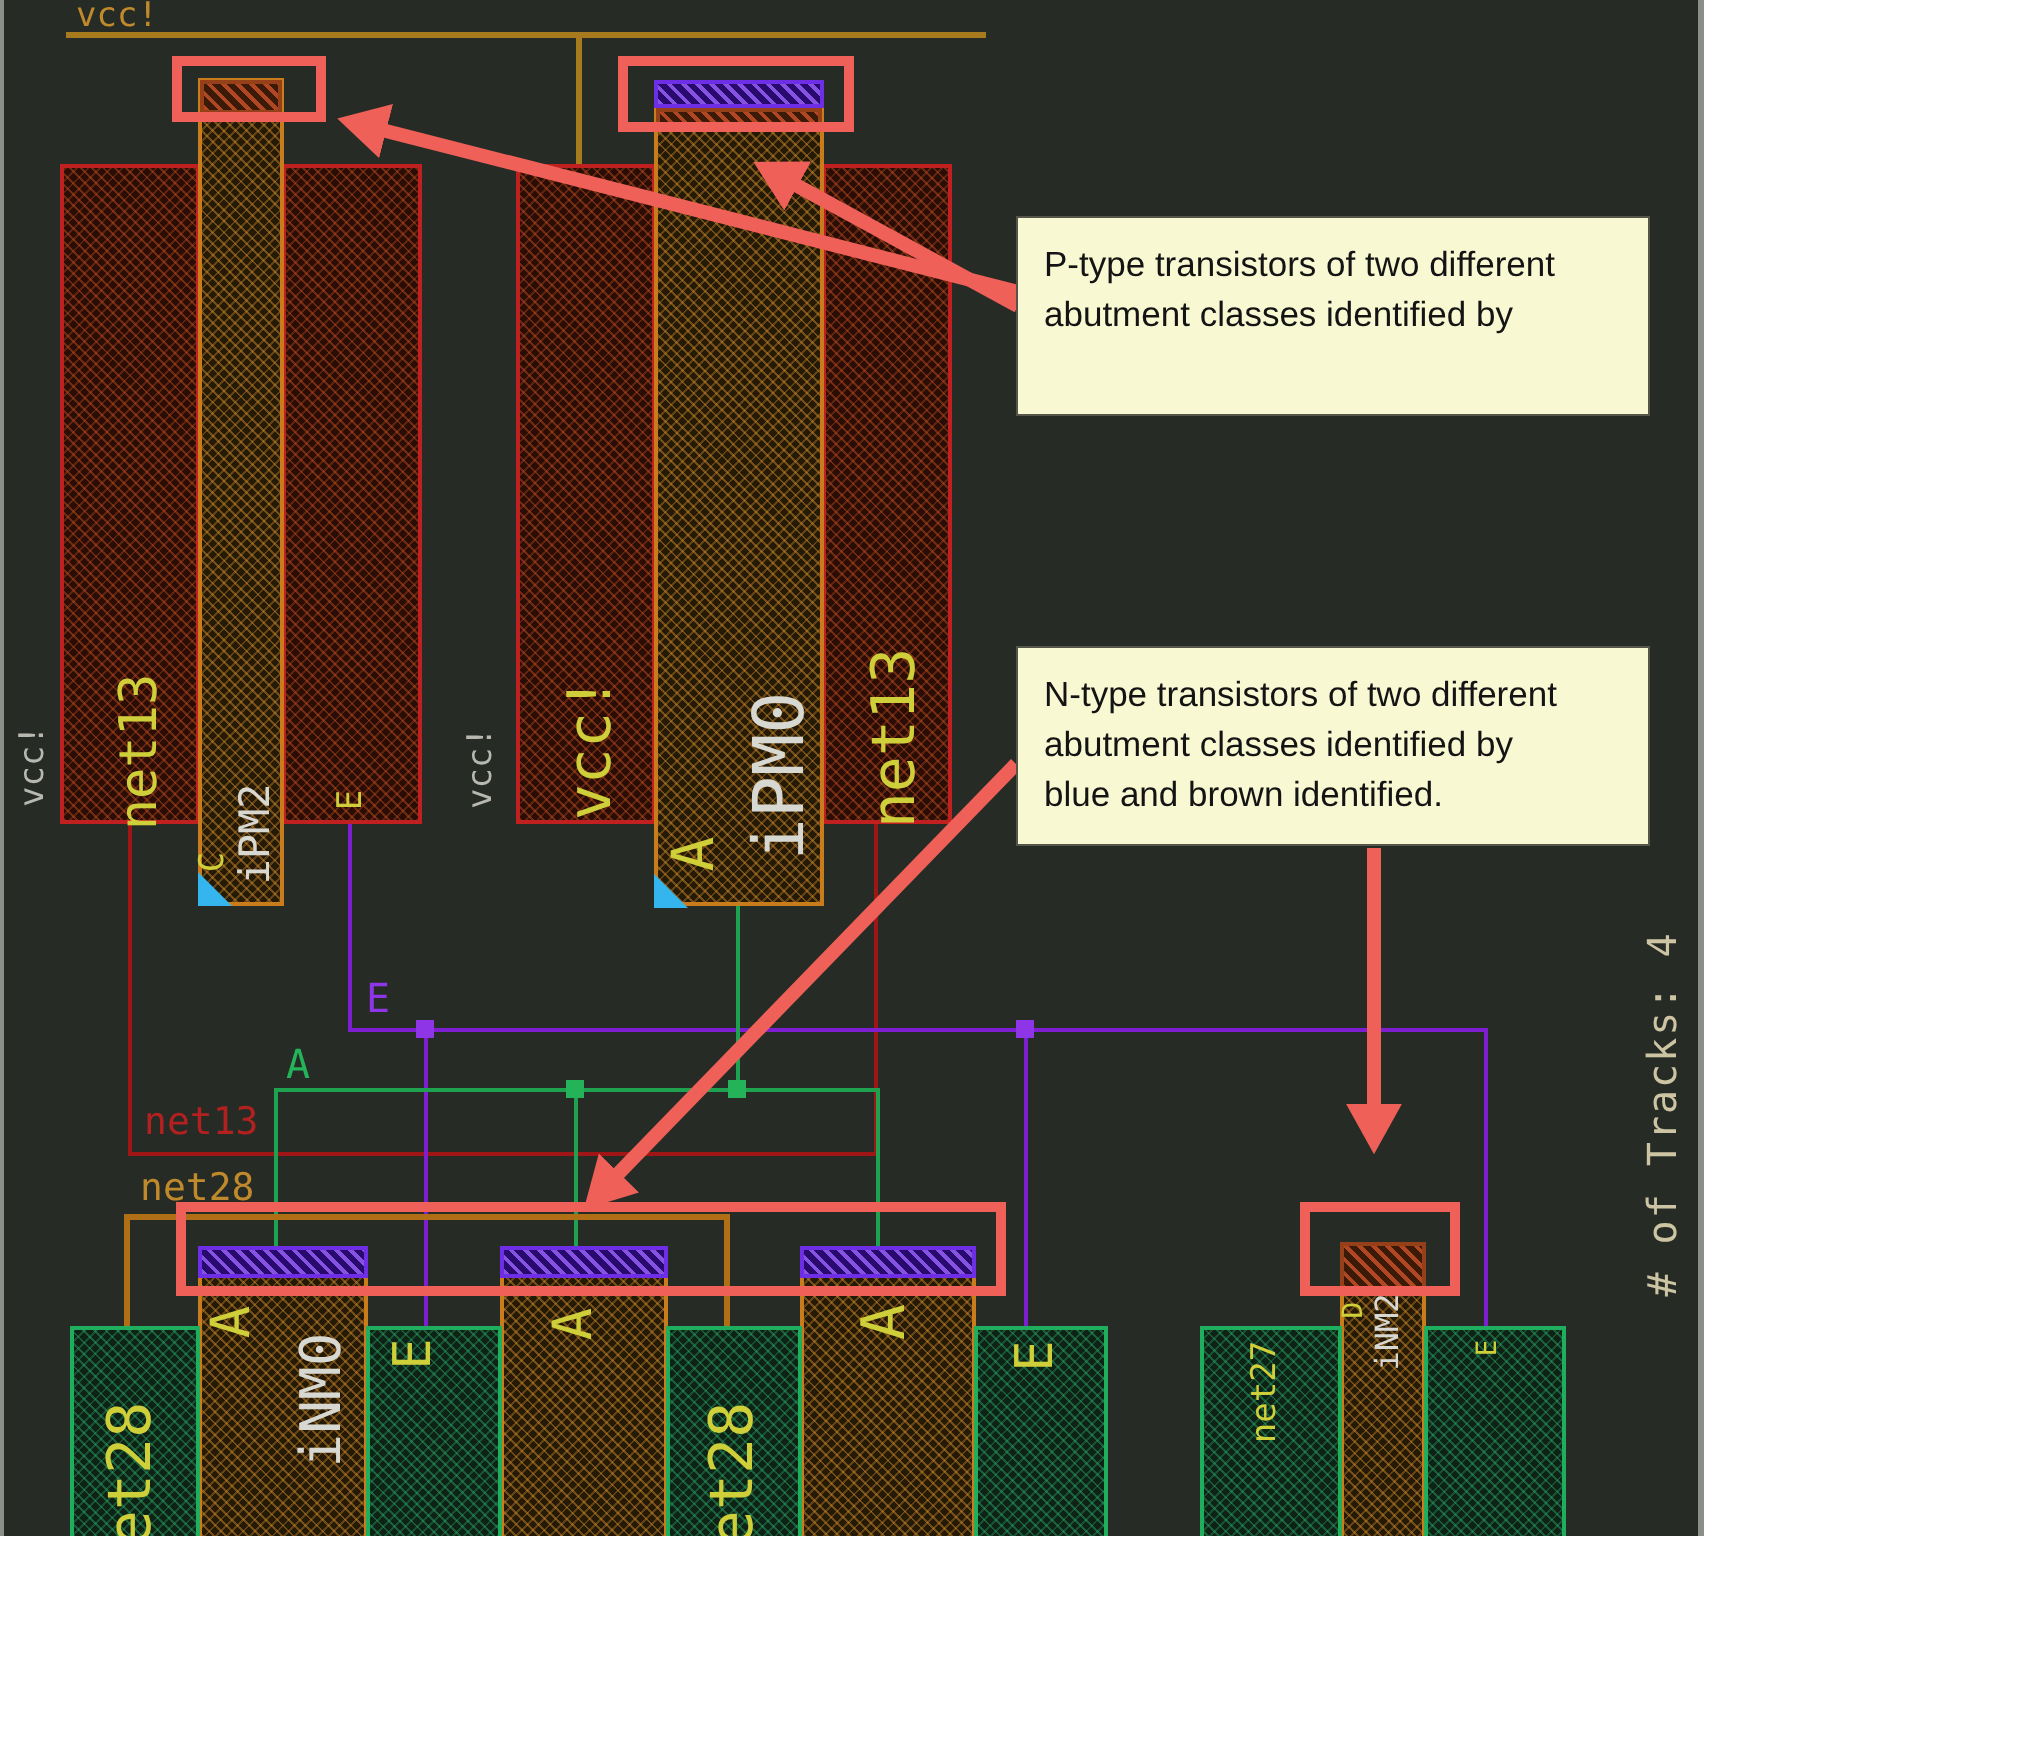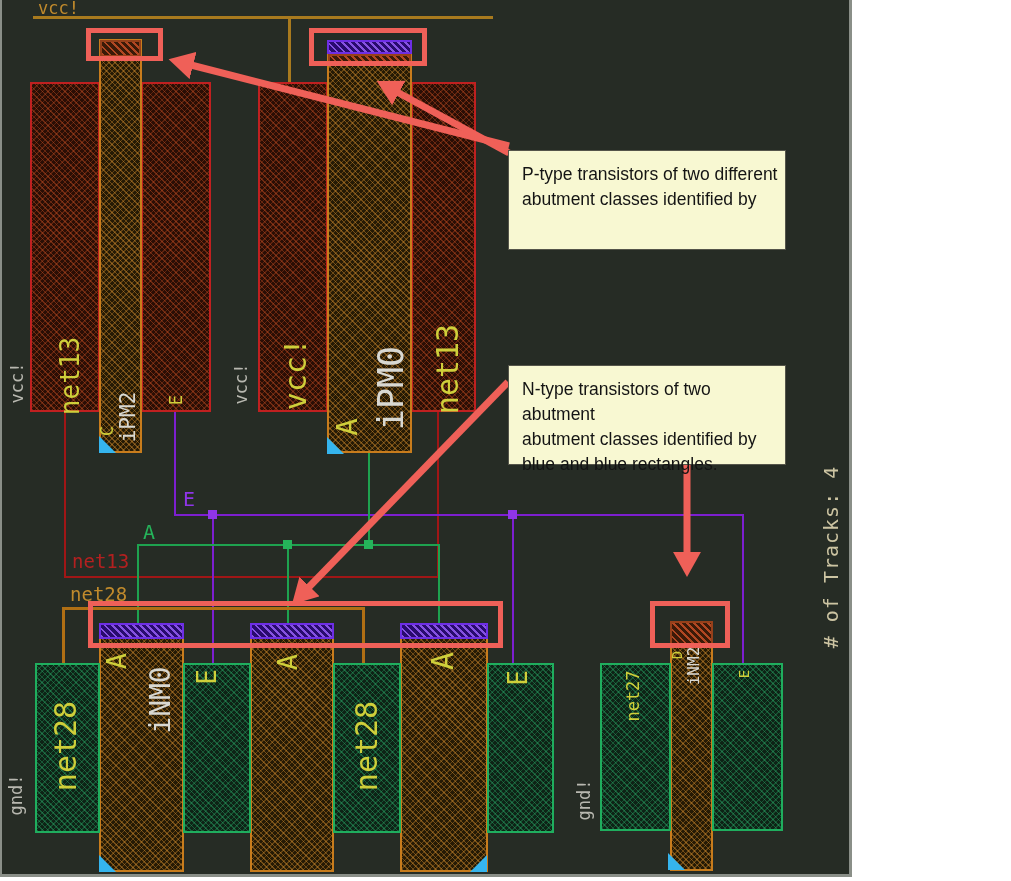--- a/index.html
+++ b/index.html
@@ -1,19 +1,19 @@
 <!DOCTYPE html>
 <html><head>
 <meta charset="utf-8">
 <style>
   html,body{margin:0;padding:0;}
   .page{position:relative;width:1011px;height:881px;background:#ffffff;overflow:hidden;
         font-family:"DejaVu Sans Mono",monospace;}
   .abs{position:absolute;box-sizing:border-box;}
-  .canvas{position:absolute;left:0;top:0;width:852px;height:877px;background:#262c25;overflow:hidden;}
+  .canvas{position:absolute;left:0;top:0;width:852px;height:768px;background:#262c25;overflow:hidden;}
   .edge{position:absolute;background:#8a8f88;}
 
   
   .pdiff{border:2px solid #c02020;background-color:#2a0e05;
     background-image:repeating-linear-gradient(45deg,rgba(214,84,36,.40) 0 1px,transparent 1px 4px),
                      repeating-linear-gradient(-45deg,rgba(214,84,36,.30) 0 1px,transparent 1px 4px);}
   .gate{border:2px solid #c87c1c;background-color:#251a05;
     background-image:repeating-linear-gradient(45deg,rgba(226,150,48,.42) 0 1px,transparent 1px 4px),
                      repeating-linear-gradient(-45deg,rgba(226,150,48,.33) 0 1px,transparent 1px 4px);}
   .ndiff{border:2px solid #1fae5e;background-color:#0e2316;
@@ -31,23 +31,23 @@
   .tri-bl{position:absolute;width:0;height:0;border-bottom:17px solid #35b5ee;border-right:17px solid transparent;}
   .tri-br{position:absolute;width:0;height:0;border-bottom:17px solid #35b5ee;border-left:17px solid transparent;}
 
   
   .vl{position:absolute;white-space:nowrap;transform:translate(-50%,-50%) rotate(-90deg);line-height:1;}
   .hl-label{position:absolute;white-space:nowrap;line-height:1;}
   .yellow{color:#cfcf3a;} .grey{color:#b8b8b0;} .white{color:#d8d8d2;}
   .orange-t{color:#c08a2c;} .purple-t{color:#8f35e8;} .green-t{color:#25b35a;}
   .dred-t{color:#b32020;} .tan-t{color:#ccc4a2;}
 
-  .callout{position:absolute;width:278px;height:100px;background:#f8f8d2;border:1px solid #55554a;
+  .callout{position:absolute;width:317px;height:100px;background:#f8f8d2;border:1px solid #55554a;
            font-family:"Liberation Sans",sans-serif;font-size:17.5px;color:#141414;
-           padding:11px 0 0 13px;box-sizing:border-box;z-index:60;margin-top:42px;}
+           padding:11px 0 0 13px;box-sizing:border-box;z-index:60;}
   .callout div{line-height:25px;}
   .arrows{position:absolute;left:0;top:0;z-index:50;pointer-events:none;}
   .hlz{z-index:40;}
   .lbl{z-index:30;}
 </style>
 </head>
 <body>
 
 <div class="page">
   <div class="canvas">
@@ -166,17 +166,17 @@
     <div class="edge" style="left:0;top:0;width:2px;height:877px;"></div>
     <div class="edge" style="left:849px;top:0;width:3px;height:877px;"></div>
     <div class="edge" style="left:0;top:874px;width:852px;height:3px;"></div>
   </div>
 
   <div class="callout" style="left:508px;top:108px;">
     <div>P-type transistors of two different</div>
     <div>abutment classes identified by</div>
   </div>
   <div class="callout" style="left:508px;top:323px;">
-    <div>N-type transistors of two abutment</div>
+    <div>N-type transistors of two different</div>
     <div>abutment classes identified by</div>
-    <div>blue and blue rectangles.</div>
+    <div>blue and brown identified.</div>
   </div>
 </div>
 
 </body></html>

